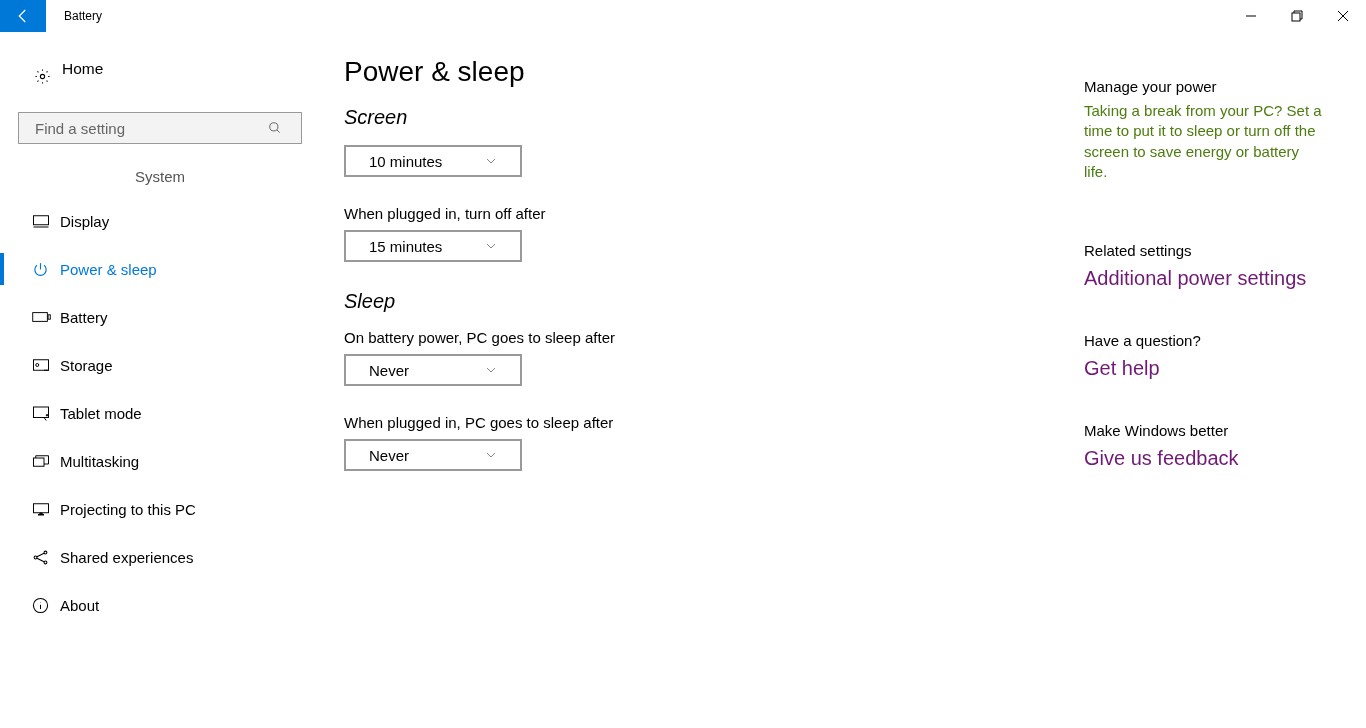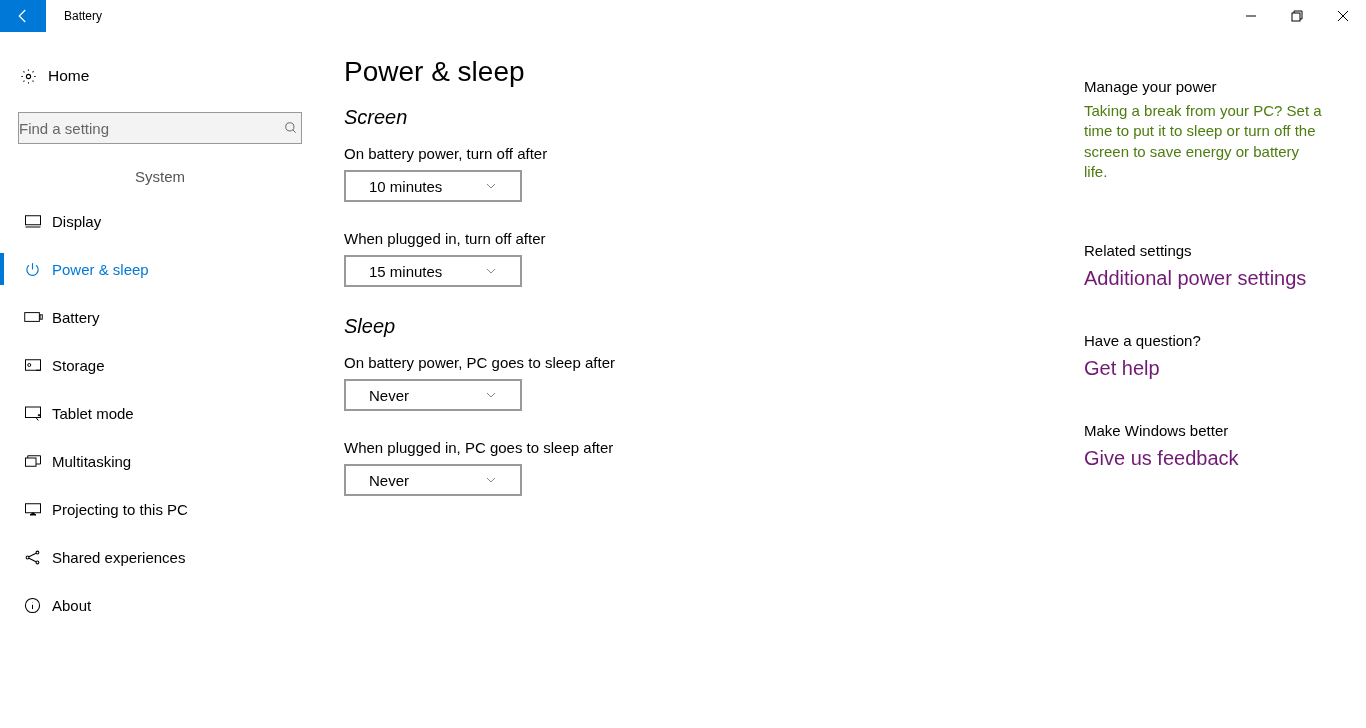--- a/index.html
+++ b/index.html
@@ -48,38 +48,37 @@
 .app-body {
   display: flex;
   height: calc(728px - 32px);
 }
 .sidebar {
   width: 320px;
   padding-top: 28px;
 }
 .home-row {
   display: flex;
-  align-items: center;
-  padding: 0 20px;
+  padding: 0 34px;
   height: 32px;
   margin-bottom: 20px;
   cursor: pointer;
 }
 .home-row .icon-slot { width: 28px; display:flex; align-items:center;}
 .home-row .label {
   font-size: 15.5px;
 }
 .search-box {
   margin: 16px 18px 24px 18px;
   height: 32px;
   border: 1px solid #999;
   background: #f3f3f3;
   display: flex;
   align-items: center;
-  padding: 0 0;
+  padding: 0 16px;
   position: relative;
 }
 .search-input {
   border: none;
   background: transparent;
   outline: none;
   font-size: 15px;
   flex: 1;
   color: #666;
 }
@@ -92,21 +91,21 @@
   padding: 0 18px;
   font-size: 15px;
   color: #555;
   margin-bottom: 12px;
   text-align: center;
 }
 .nav-item {
   display: flex;
   align-items: center;
   height: 48px;
-  padding: 0 24px;
+  padding: 0 32px;
   cursor: pointer;
   position: relative;
 }
 .nav-item .icon-slot {
   width: 28px;
   display:flex; align-items:center;
 }
 .nav-item .label {
   font-size: 15px;
 }
@@ -338,21 +337,20 @@
       <span class="label">About</span>
     </div>
   </div>
 
   <div class="main">
     <div class="content">
       <h1 class="page-title">Power &amp; sleep</h1>
 
       <h2 class="section-title">Screen</h2>
 
-      <div class="field-label">On battery power, turn off after</div>
       <div class="dropdown">
         <span>10 minutes</span>
         <span class="chev">
           <svg width="12" height="12" viewBox="0 0 24 24" fill="none" stroke="#555" stroke-width="1.4">
               <path d="M4 8 L12 16 L20 8"></path>
             </svg>
         </span>
       </div>
 
       <div class="field-label">When plugged in, turn off after</div>

